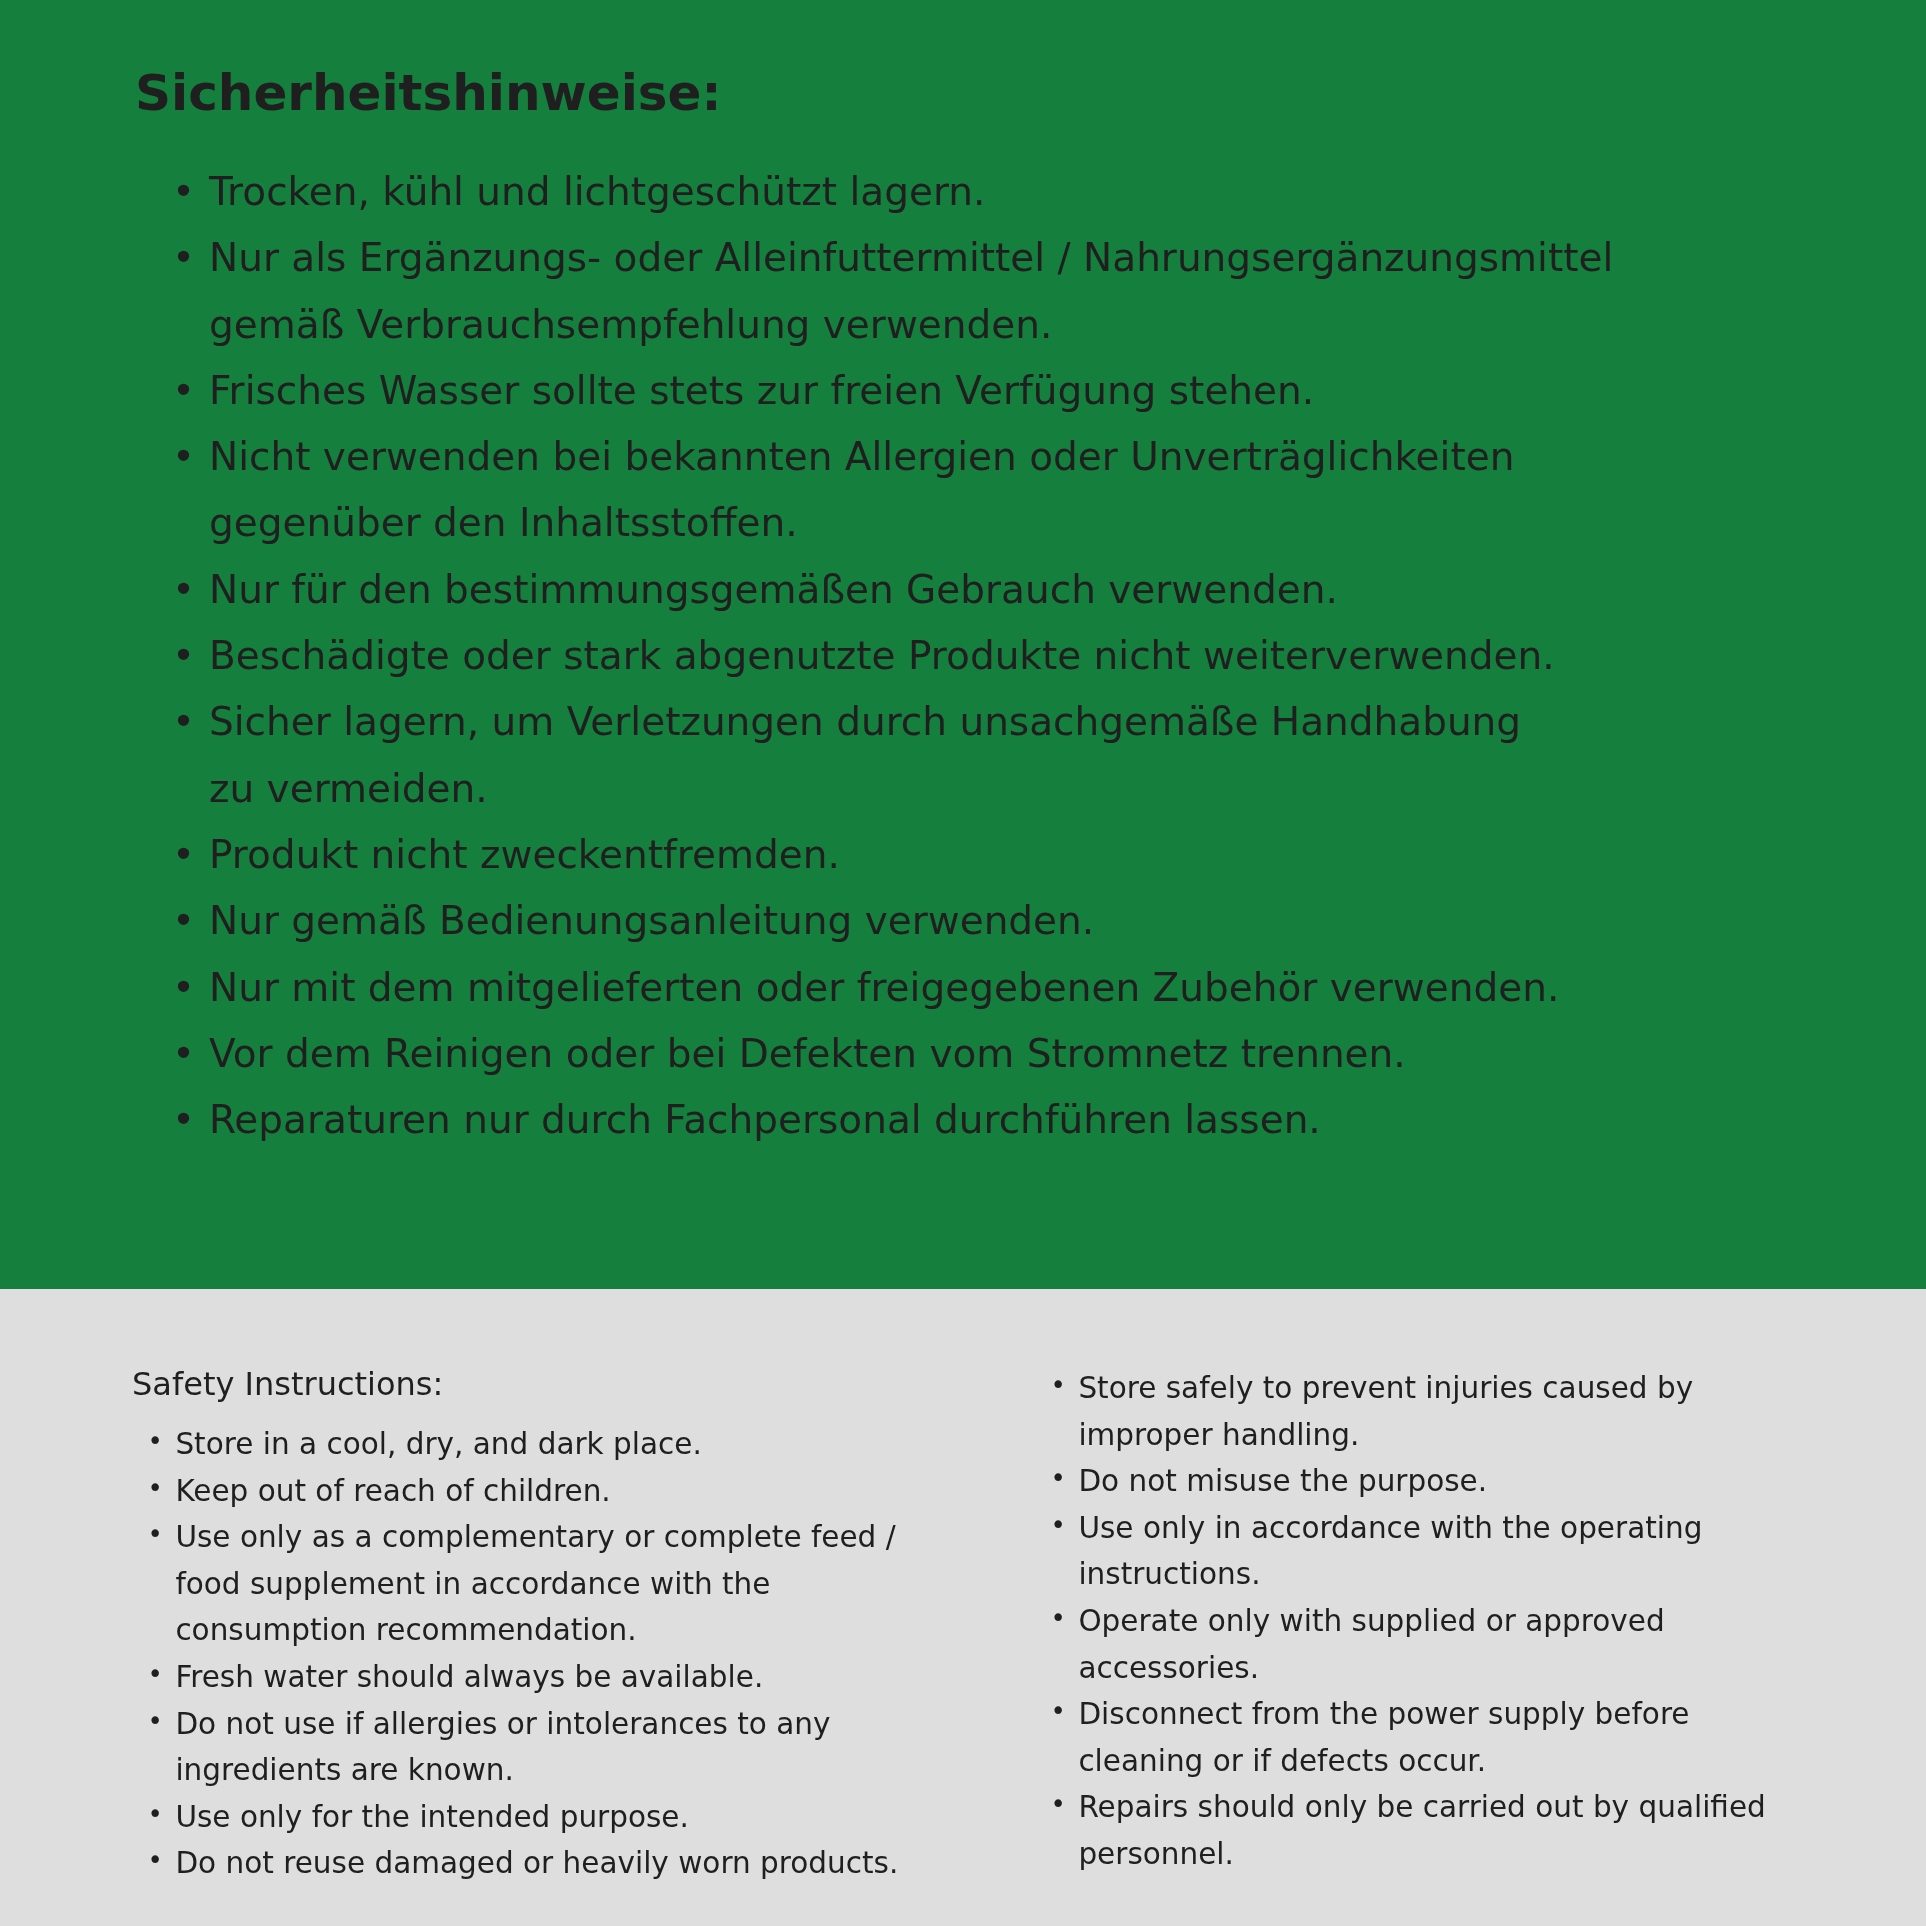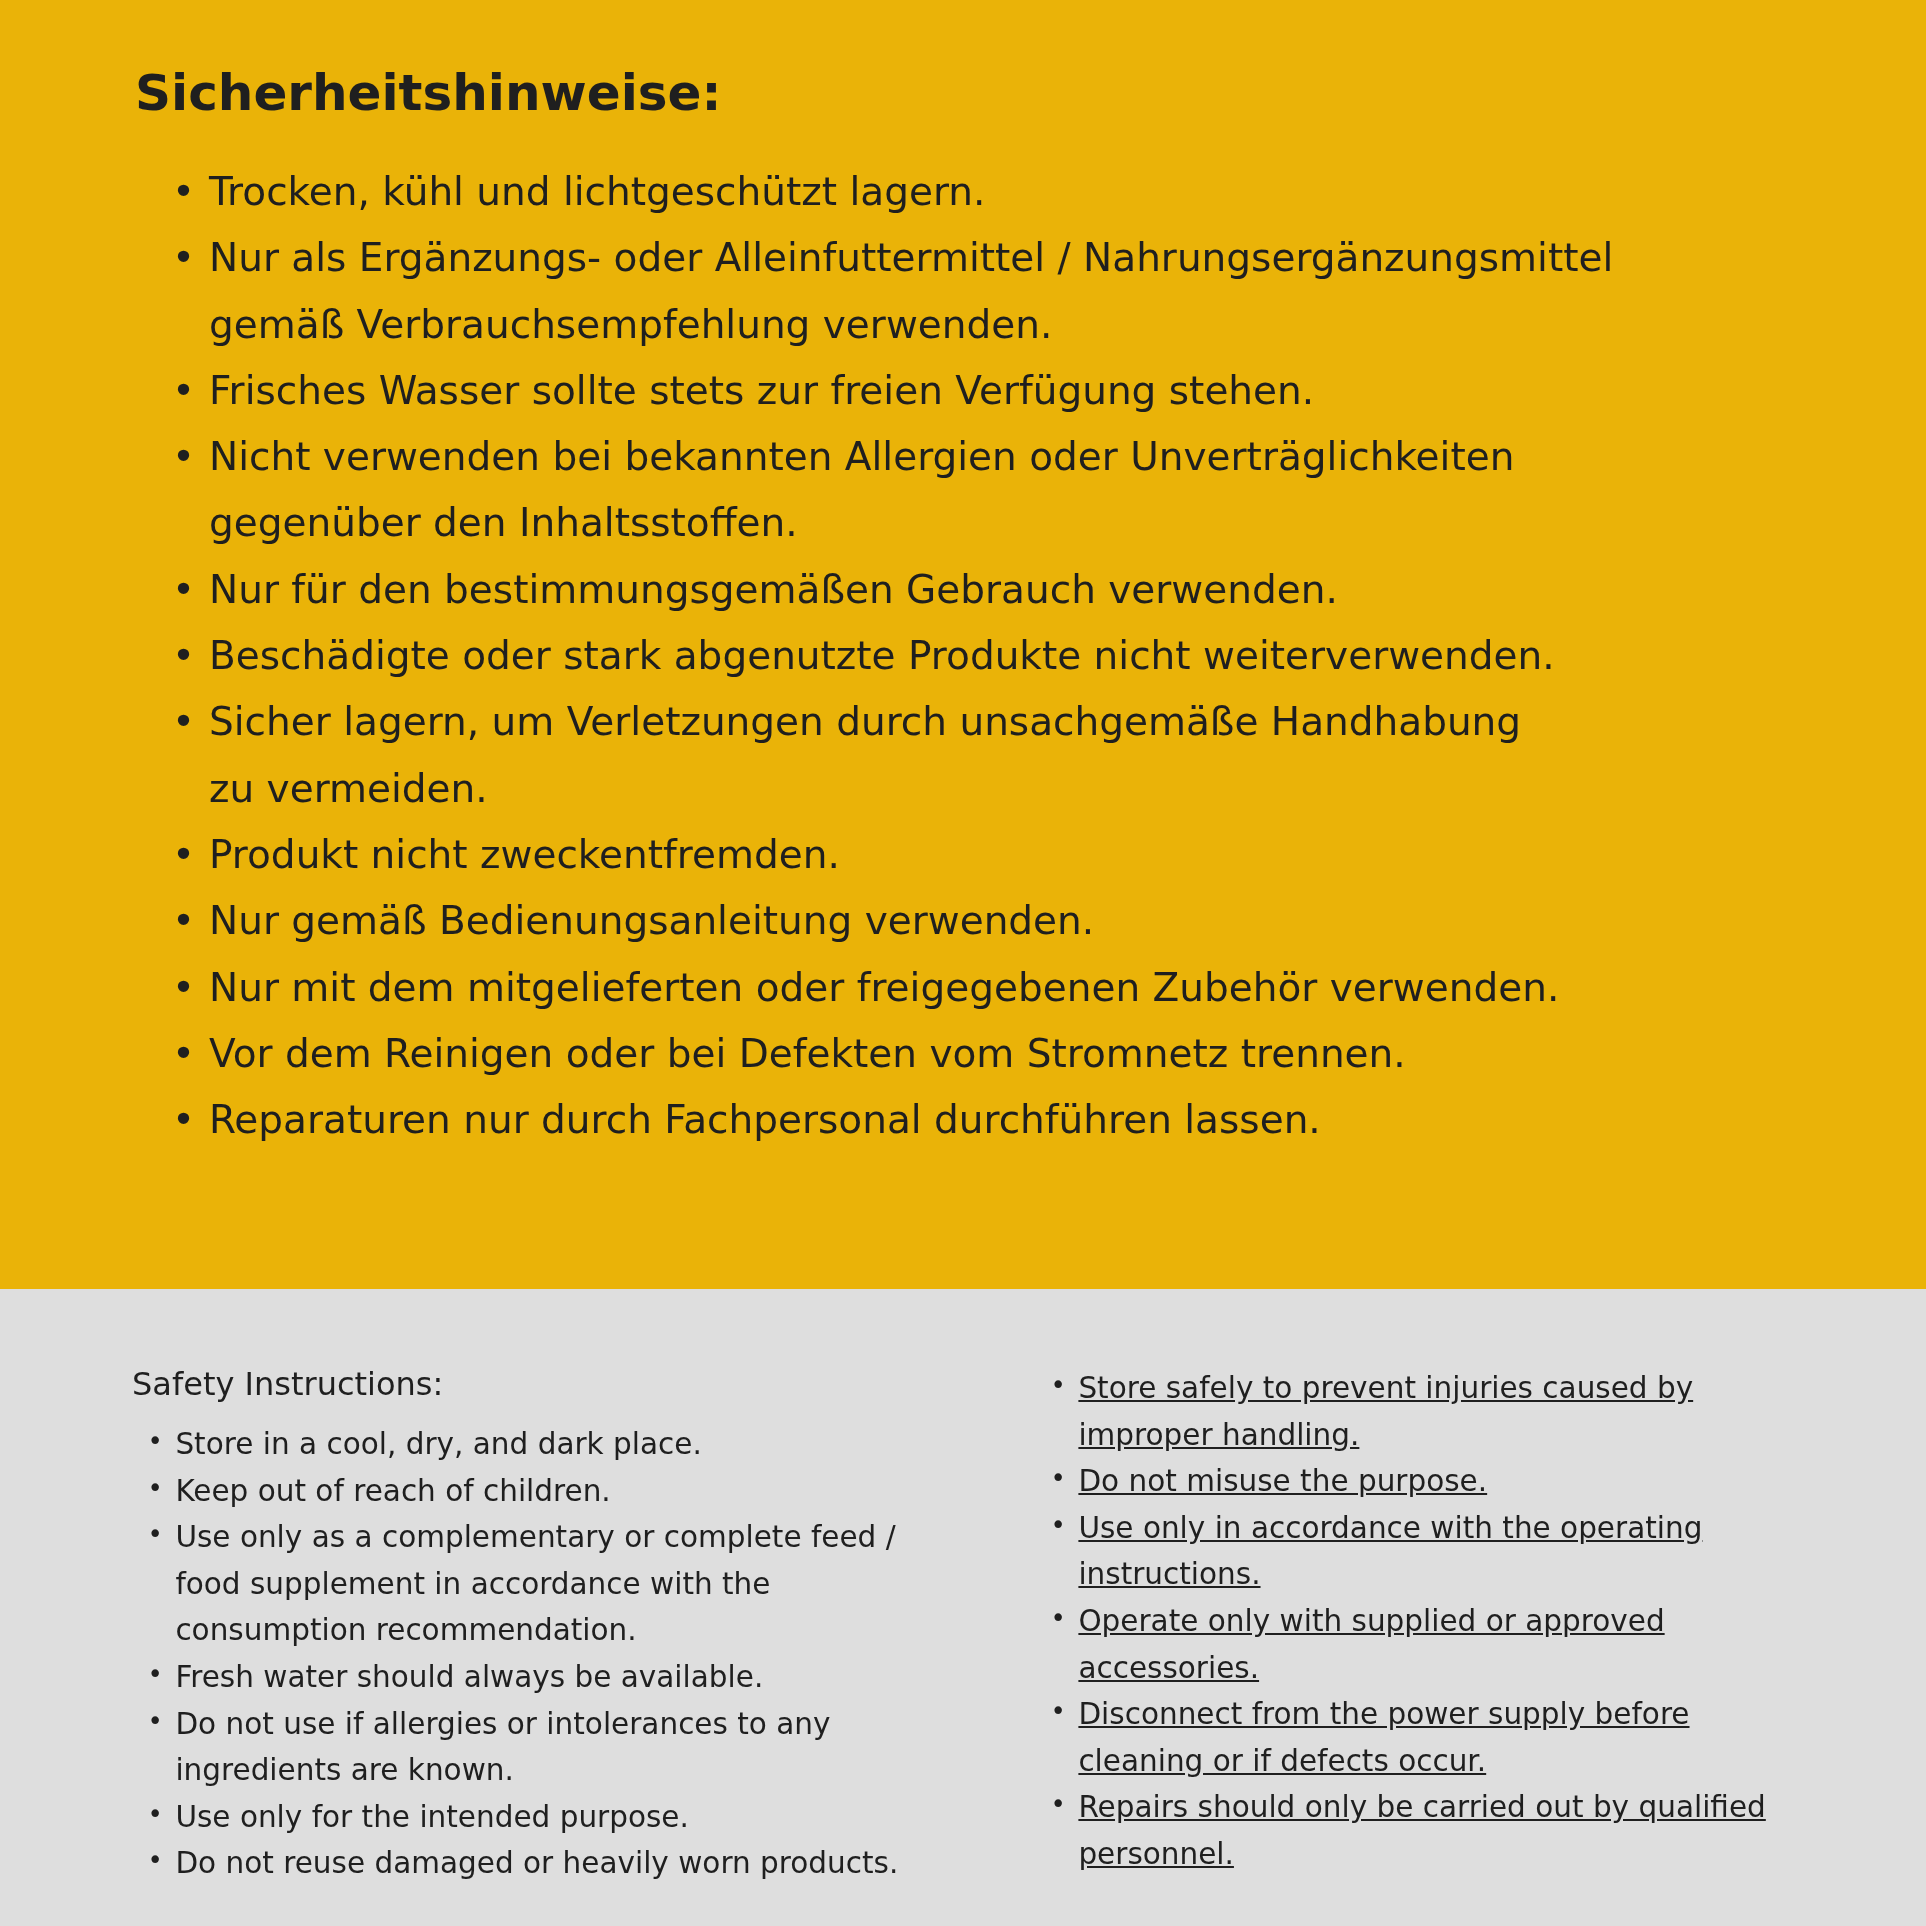--- a/index.html
+++ b/index.html
@@ -17,21 +17,21 @@
   }
   .page {
     width: 1926px;
     height: 1926px;
     display: flex;
     flex-direction: column;
   }
 
   
   .section-de {
-    background: #eab308;
+    background: #15803d;
     height: 1321px;
     box-sizing: border-box;
     padding: 64px 68px 0 135px;
   }
   .de-title {
     font-size: 50px;
     font-weight: 700;
     margin: 0 0 37px 0;
     letter-spacing: 0;
   }
@@ -64,21 +64,20 @@
     display: flex;
     align-items: flex-start;
   }
   .en-col-left {
     width: 912px;
     flex: 0 0 auto;
   }
   .en-col-right {
     flex: 1 1 auto;
     padding-left: 6.4px;
-    text-decoration: underline;
   }
   .en-title {
     font-size: 32px;
     font-weight: 400;
     margin: 0 0 18px 0;
   }
   ul.en-list {
     list-style: none;
     margin: 0;
     padding: 0 0 0 15.4px;

